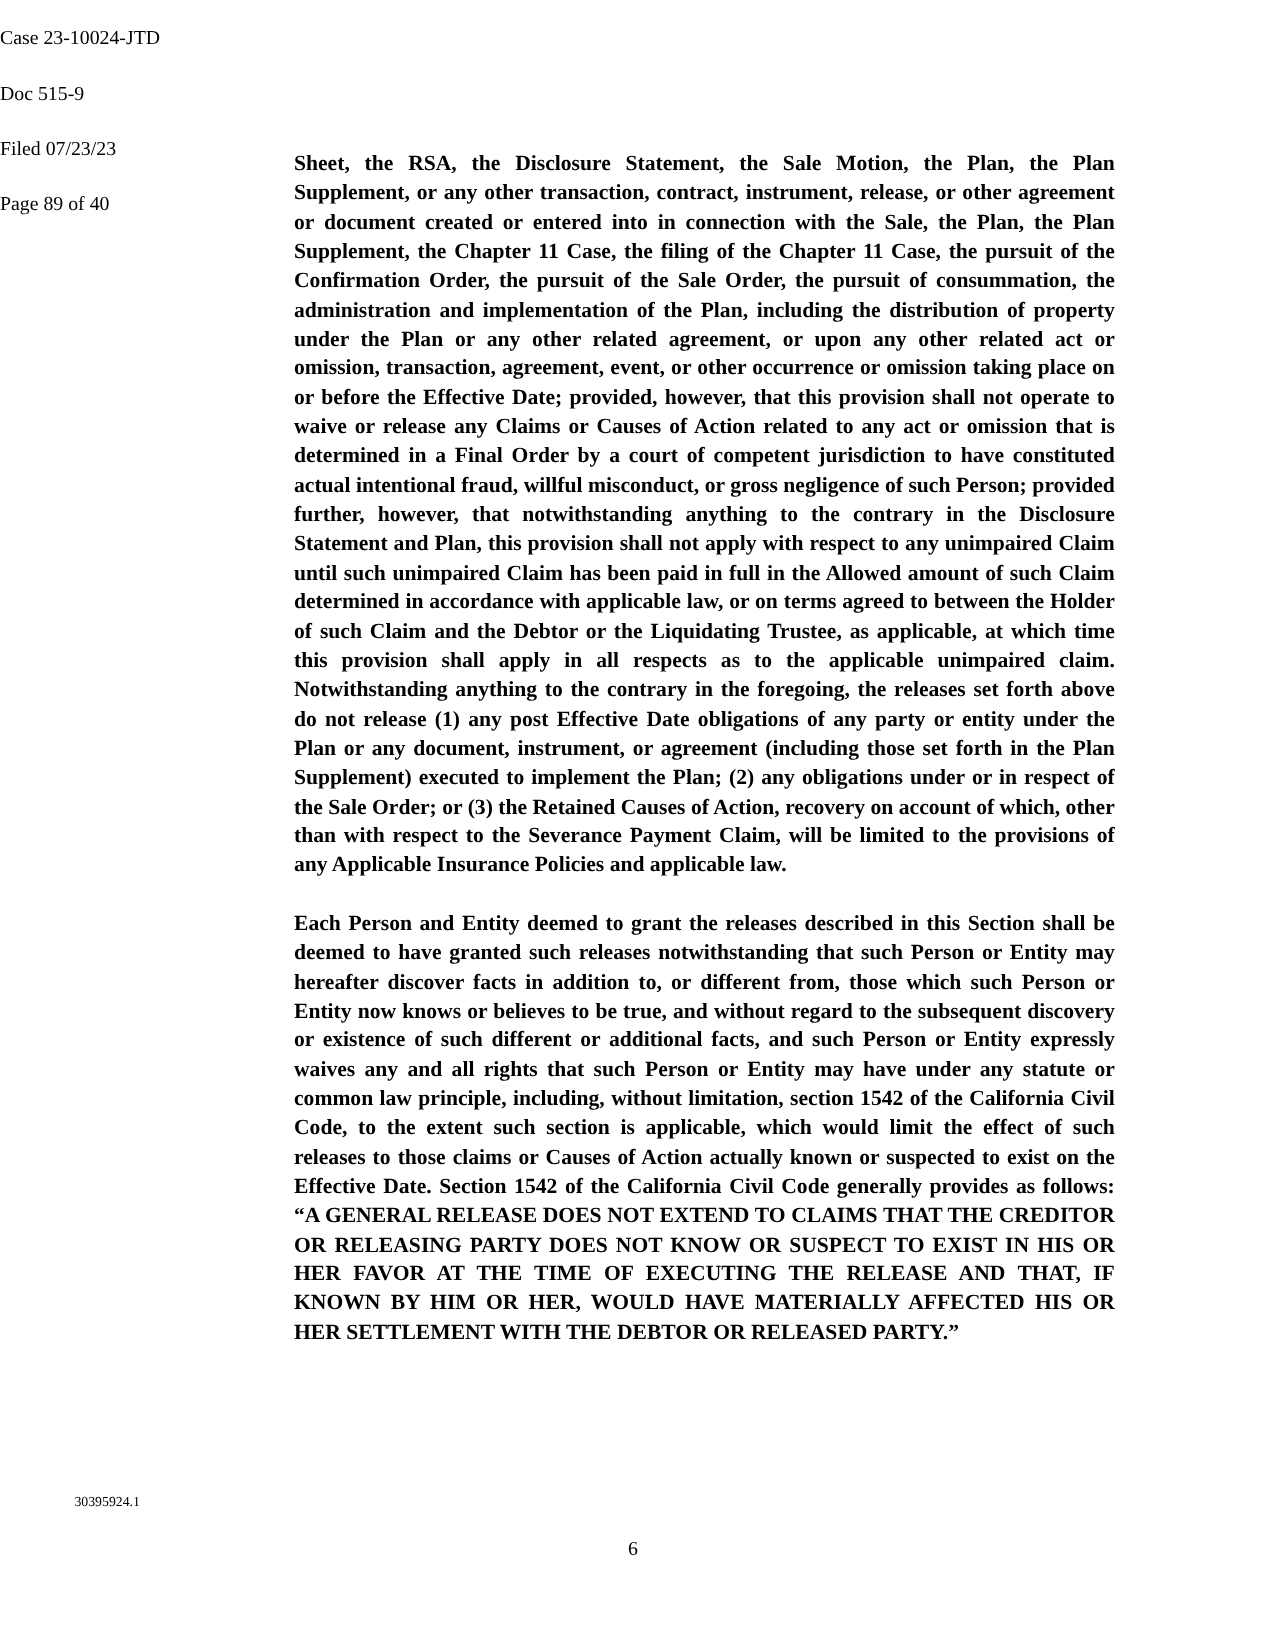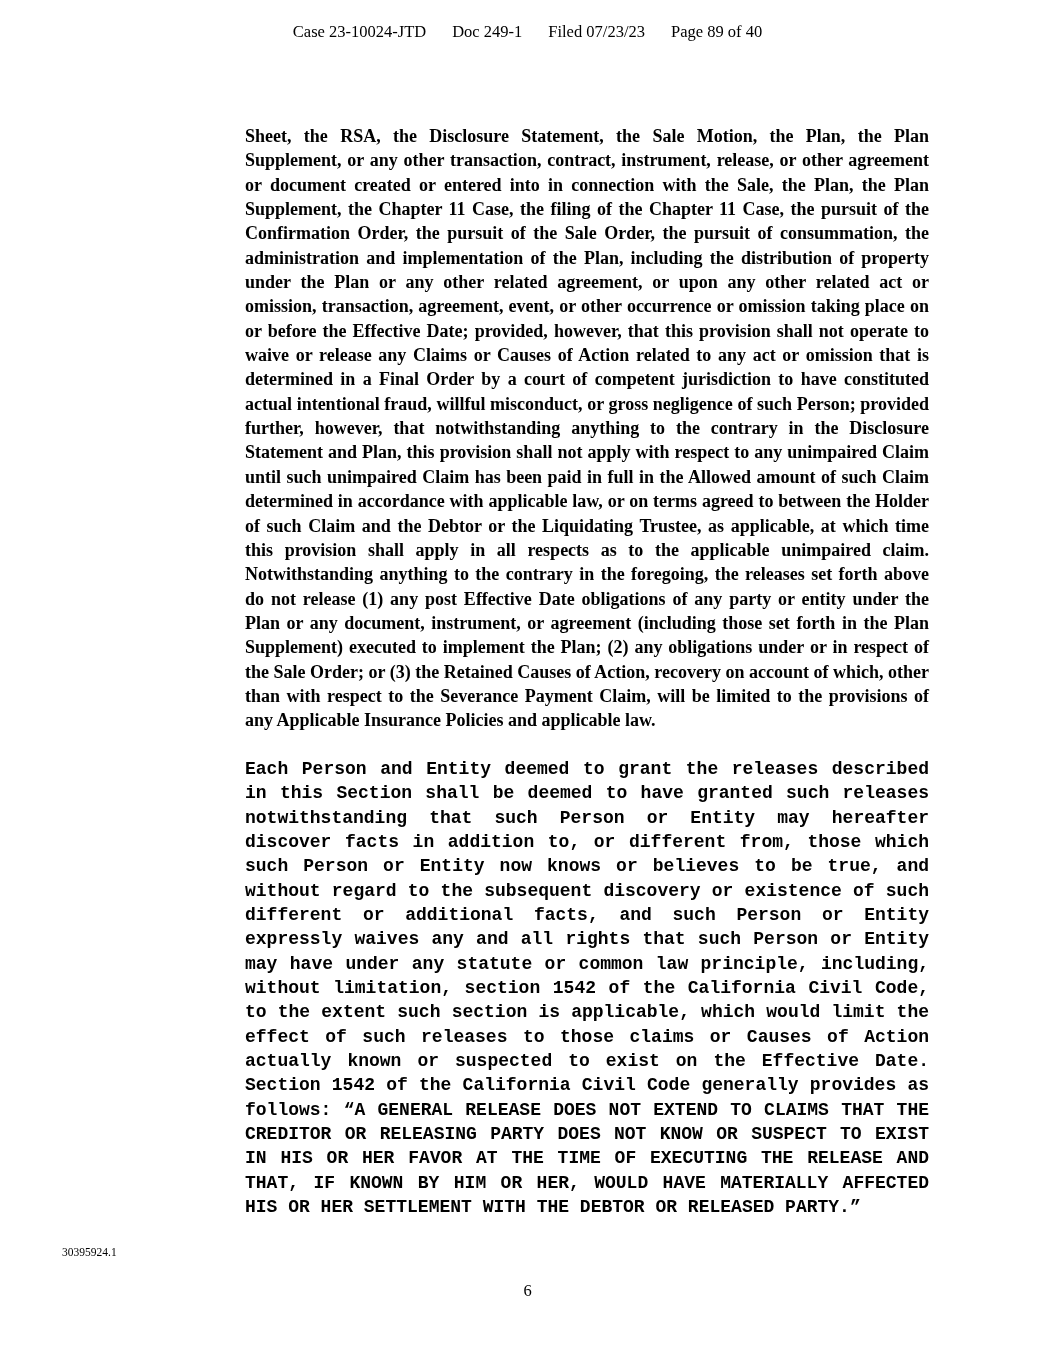--- a/index.html
+++ b/index.html
@@ -21,37 +21,37 @@
   .case-header {
     position: absolute;
     top: 22px;
     left: 0;
     width: 100%;
     display: flex;
     justify-content: center;
     gap: 26px;
     font-size: 16.5px;
     white-space: nowrap;
+    flex-direction: column;
   }
   .body-block {
     position: absolute;
     top: 124px;
     left: 245px;
     width: 684px;
     font-weight: bold;
     font-size: 18px;
     line-height: 24.35px;
     text-align: justify;
   }
   .body-block p {
     margin: 0 0 24.35px 0;
   }
   .body-block p:last-child {
     margin-bottom: 0;
-    font-family: Liberation Mono, monospace;
   }
   .doc-footer-number {
     position: absolute;
     left: 62px;
     top: 1246px;
     font-size: 11.5px;
   }
   .page-number {
     position: absolute;
     top: 1281px;
@@ -61,21 +61,21 @@
     font-size: 16.5px;
   }
 </style>
 </head>
 <body>
 
 <div class="page">
 
   <div class="case-header">
     <span>Case 23-10024-JTD</span>
-    <span>Doc 249-1</span>
+    <span>Doc 515-9</span>
     <span>Filed 07/23/23</span>
     <span>Page 89 of 40</span>
   </div>
 
   <div class="body-block">
     <p>Sheet, the RSA, the Disclosure Statement, the Sale Motion, the Plan, the Plan Supplement, or any other transaction, contract, instrument, release, or other agreement or document created or entered into in connection with the Sale, the Plan, the Plan Supplement, the Chapter 11 Case, the filing of the Chapter 11 Case, the pursuit of the Confirmation Order, the pursuit of the Sale Order, the pursuit of consummation, the administration and implementation of the Plan, including the distribution of property under the Plan or any other related agreement, or upon any other related act or omission, transaction, agreement, event, or other occurrence or omission taking place on or before the Effective Date; provided, however, that this provision shall not operate to waive or release any Claims or Causes of Action related to any act or omission that is determined in a Final Order by a court of competent jurisdiction to have constituted actual intentional fraud, willful misconduct, or gross negligence of such Person; provided further, however, that notwithstanding anything to the contrary in the Disclosure Statement and Plan, this provision shall not apply with respect to any unimpaired Claim until such unimpaired Claim has been paid in full in the Allowed amount of such Claim determined in accordance with applicable law, or on terms agreed to between the Holder of such Claim and the Debtor or the Liquidating Trustee, as applicable, at which time this provision shall apply in all respects as to the applicable unimpaired claim.  Notwithstanding anything to the contrary in the foregoing, the releases set forth above do not release (1) any post Effective Date obligations of any party or entity under the Plan or any document, instrument, or agreement (including those set forth in the Plan Supplement) executed to implement the Plan; (2) any obligations under or in respect of the Sale Order; or (3) the Retained Causes of Action, recovery on account of which, other than with respect to the Severance Payment Claim, will be limited to the provisions of any Applicable Insurance Policies and applicable law.</p>
     <p>Each Person and Entity deemed to grant the releases described in this Section shall be deemed to have granted such releases notwithstanding that such Person or Entity may hereafter discover facts in addition to, or different from, those which such Person or Entity now knows or believes to be true, and without regard to the subsequent discovery or existence of such different or additional facts, and such Person or Entity expressly waives any and all rights that such Person or Entity may have under any statute or common law principle, including, without limitation, section 1542 of the California Civil Code, to the extent such section is applicable, which would limit the effect of such releases to those claims or Causes of Action actually known or suspected to exist on the Effective Date. Section 1542 of the California Civil Code generally provides as follows: “A GENERAL RELEASE DOES NOT EXTEND TO CLAIMS THAT THE CREDITOR OR RELEASING PARTY DOES NOT KNOW OR SUSPECT TO EXIST IN HIS OR HER FAVOR AT THE TIME OF EXECUTING THE RELEASE AND THAT, IF KNOWN BY HIM OR HER, WOULD HAVE MATERIALLY AFFECTED HIS OR HER SETTLEMENT WITH THE DEBTOR OR RELEASED PARTY.”</p>
   </div>
 
   <div class="doc-footer-number">30395924.1</div>

